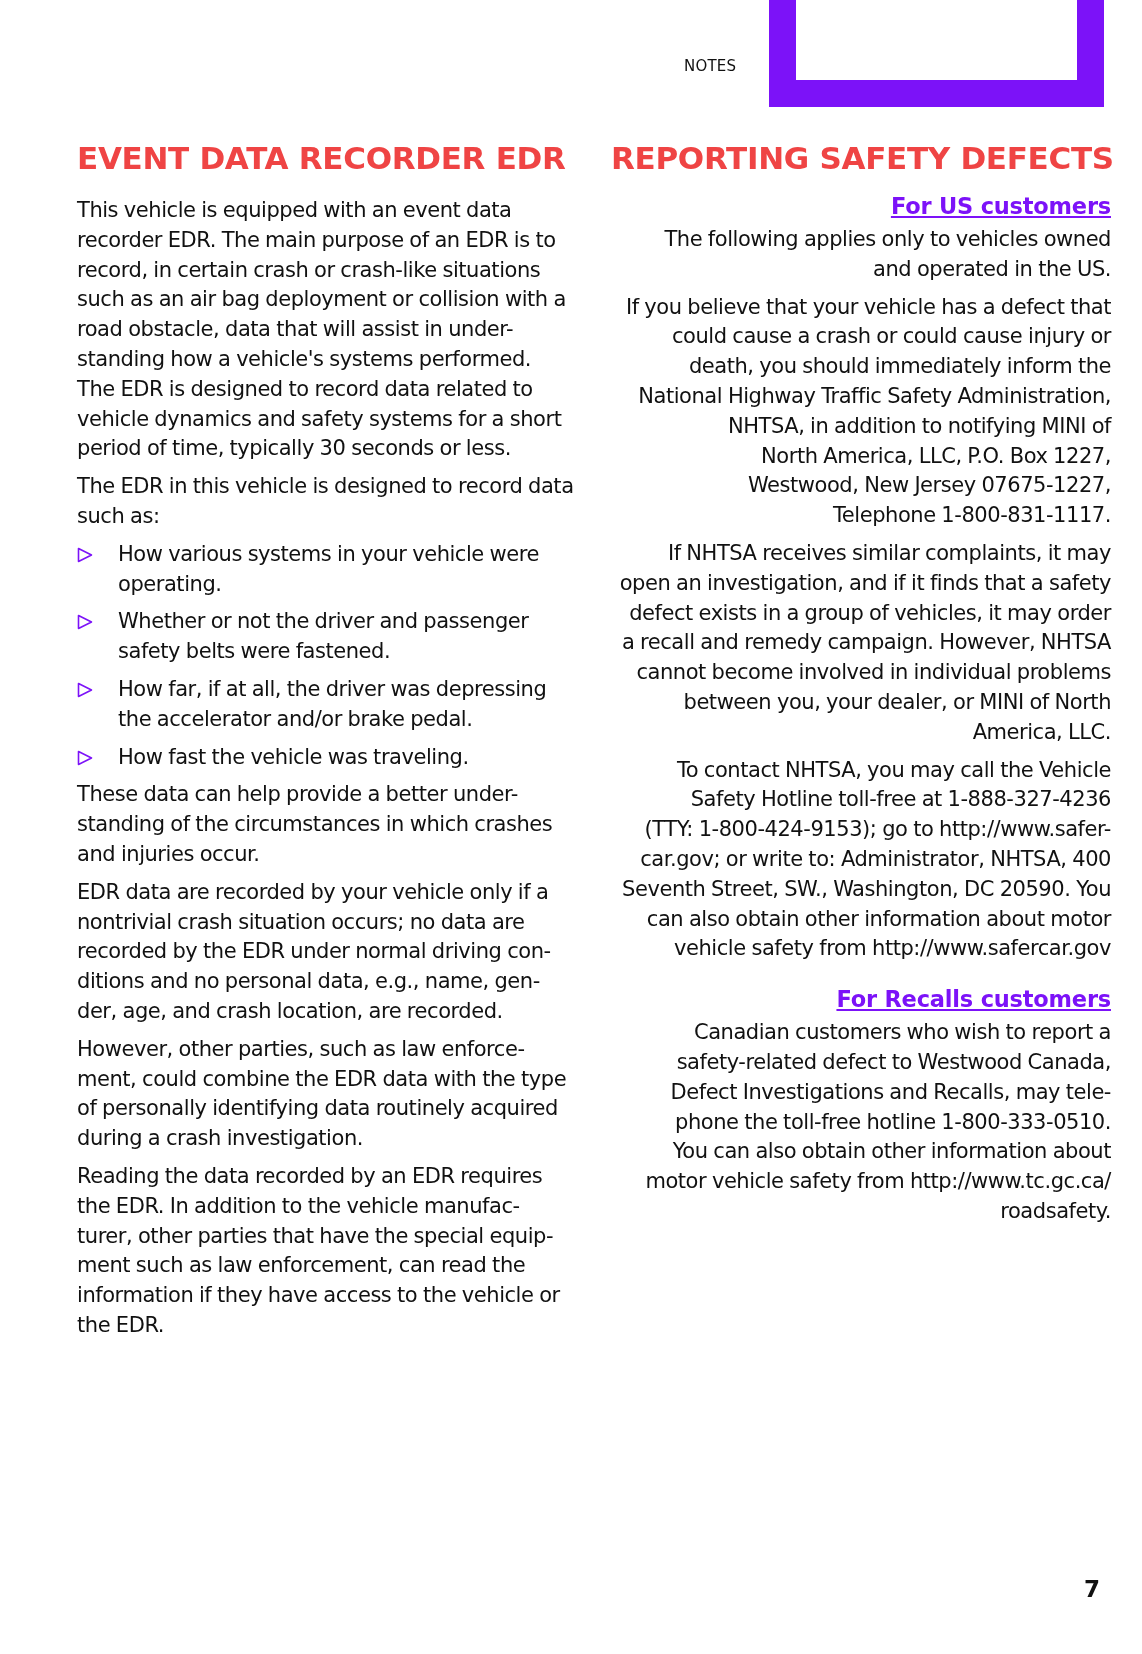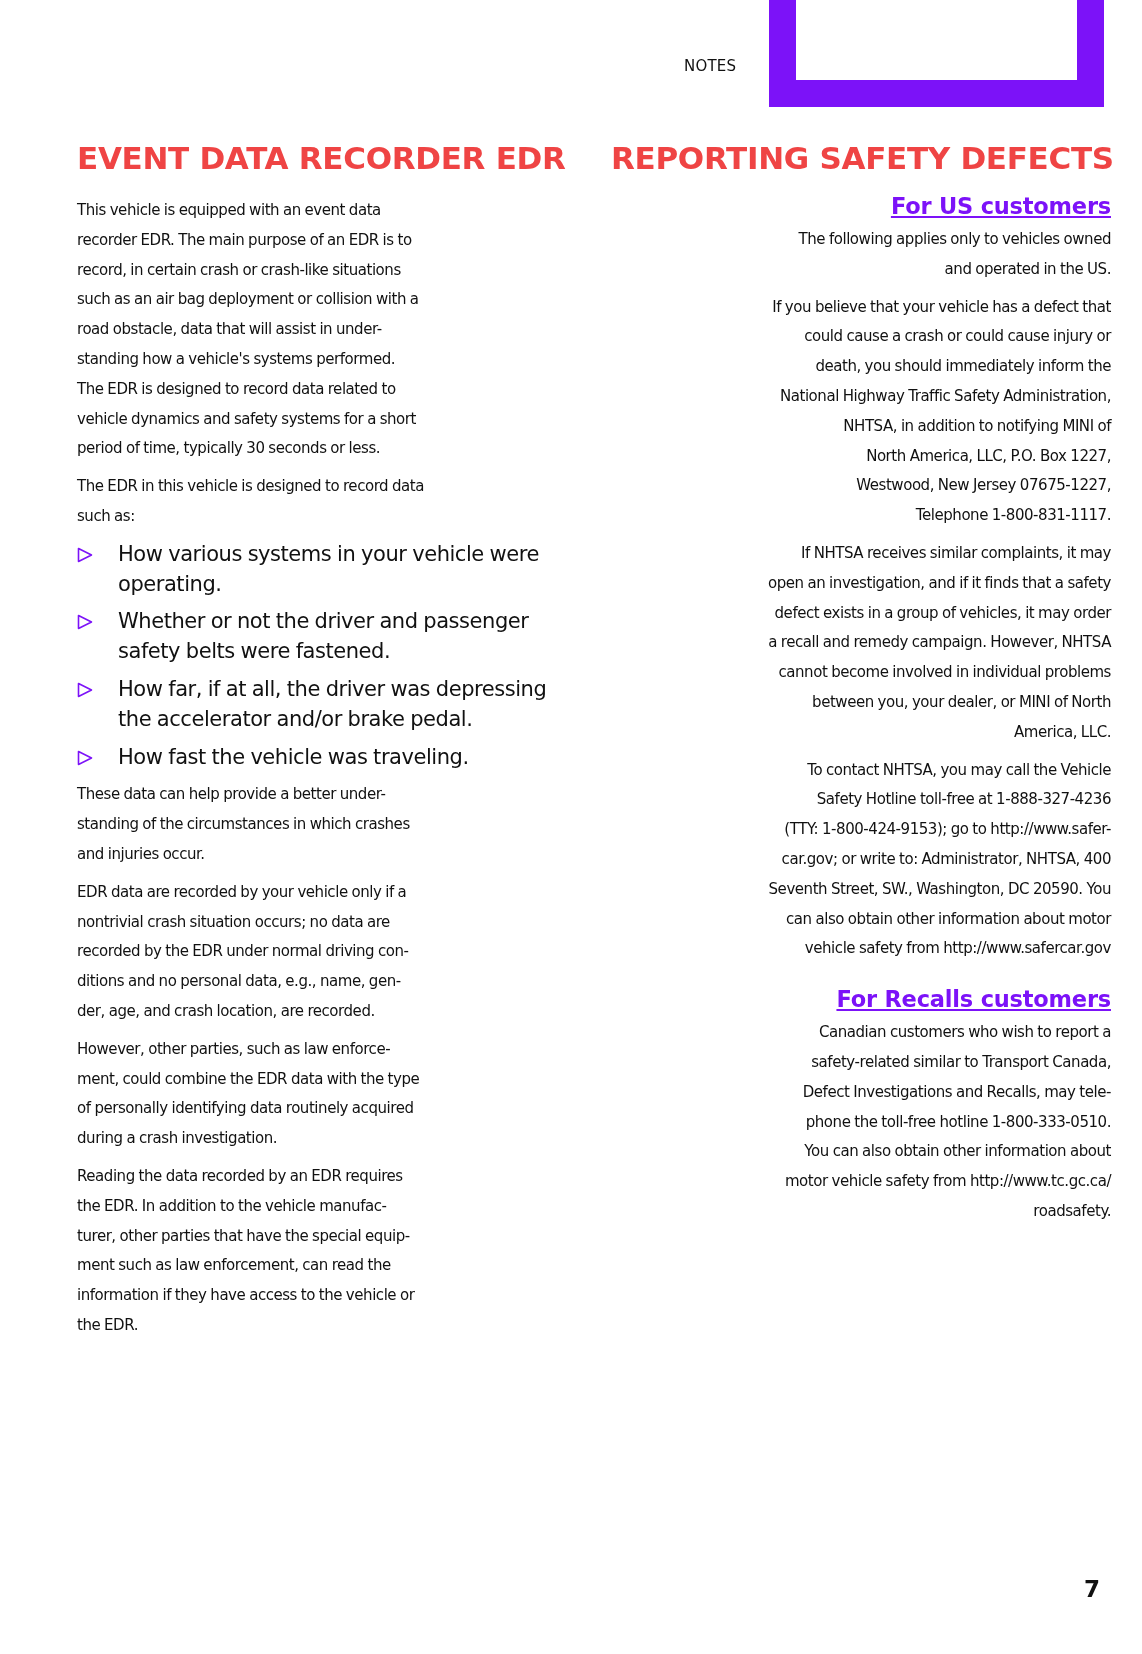--- a/index.html
+++ b/index.html
@@ -65,21 +65,21 @@
       font-weight: bold;
       font-size: 22.5px;
       line-height: 30px;
       color: #7c12f8;
       letter-spacing: -0.2px;
       text-decoration: underline;
     }
     .col-right h1 { margin-bottom: 13px; }
     p {
       margin: 0 0 8px 0;
-      font-size: 15px;
+      font-size: 21px;
       line-height: 29.8px;
       letter-spacing: -0.45px;
       word-spacing: -0.5px;
     }
     .line { display: block; white-space: nowrap; }
     ul.bullets {
       list-style: none;
       margin: 0 0 8px 0;
       padding: 0;
     }
@@ -230,21 +230,21 @@
         <span class="line">car.gov; or write to: Administrator, NHTSA, 400</span>
         <span class="line">Seventh Street, SW., Washington, DC 20590. You</span>
         <span class="line">can also obtain other information about motor</span>
         <span class="line">vehicle safety from http://www.safercar.gov</span>
       </p>
     </div>
   <h2 class="h2-spaced">For Recalls customers</h2>
   <div id="ca-paras">
       <p>
         <span class="line">Canadian customers who wish to report a</span>
-        <span class="line">safety-related similar to Transport Canada,</span>
+        <span class="line">safety-related defect to Westwood Canada,</span>
         <span class="line">Defect Investigations and Recalls, may tele-</span>
         <span class="line">phone the toll-free hotline 1-800-333-0510.</span>
         <span class="line">You can also obtain other information about</span>
         <span class="line">motor vehicle safety from http://www.tc.gc.ca/</span>
         <span class="line">roadsafety.</span>
       </p>
     </div>
 </div>
 
 <div class="page-number">7</div>

